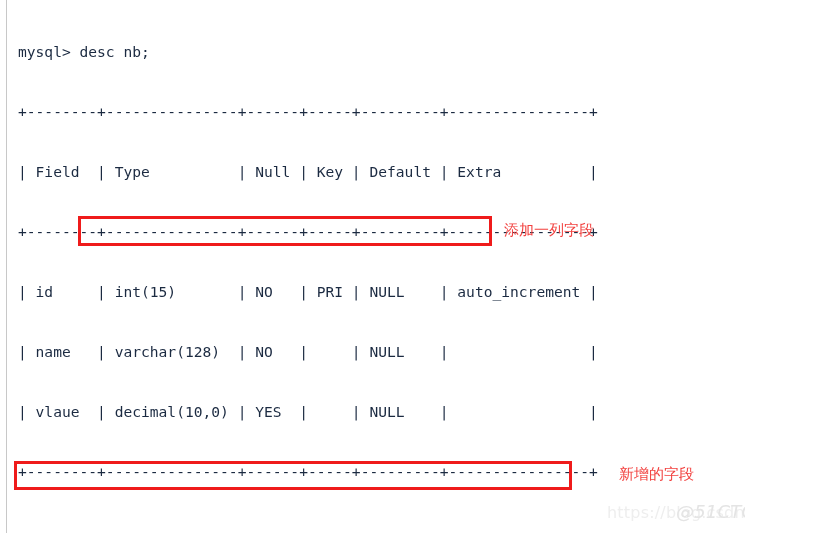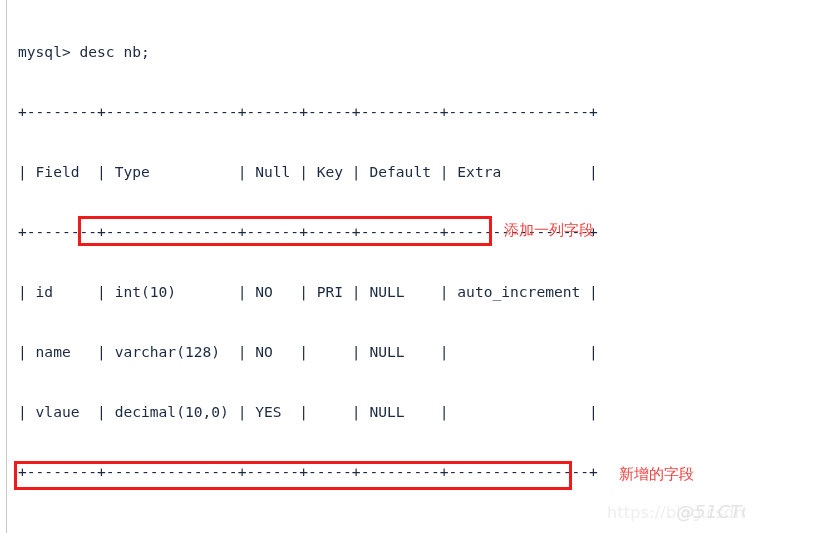--- a/index.html
+++ b/index.html
@@ -109,21 +109,21 @@
 
 <div id="screen">
 
   <div id="left-rail"></div>
 
   <div id="terminal">
     <div class="line">mysql&gt; desc nb;</div>
     <div class="line">+--------+---------------+------+-----+---------+----------------+</div>
     <div class="line">| Field  | Type          | Null | Key | Default | Extra          |</div>
     <div class="line">+--------+---------------+------+-----+---------+----------------+</div>
-    <div class="line">| id     | int(10)       | NO   | PRI | NULL    | auto_increment |</div>
+    <div class="line">| id     | int(15)       | NO   | PRI | NULL    | auto_increment |</div>
     <div class="line">| name   | varchar(128)  | NO   |     | NULL    |                |</div>
     <div class="line">| vlaue  | decimal(10,0) | YES  |     | NULL    |                |</div>
     <div class="line">+--------+---------------+------+-----+---------+----------------+</div>
     
     
     
     
     
     
     

